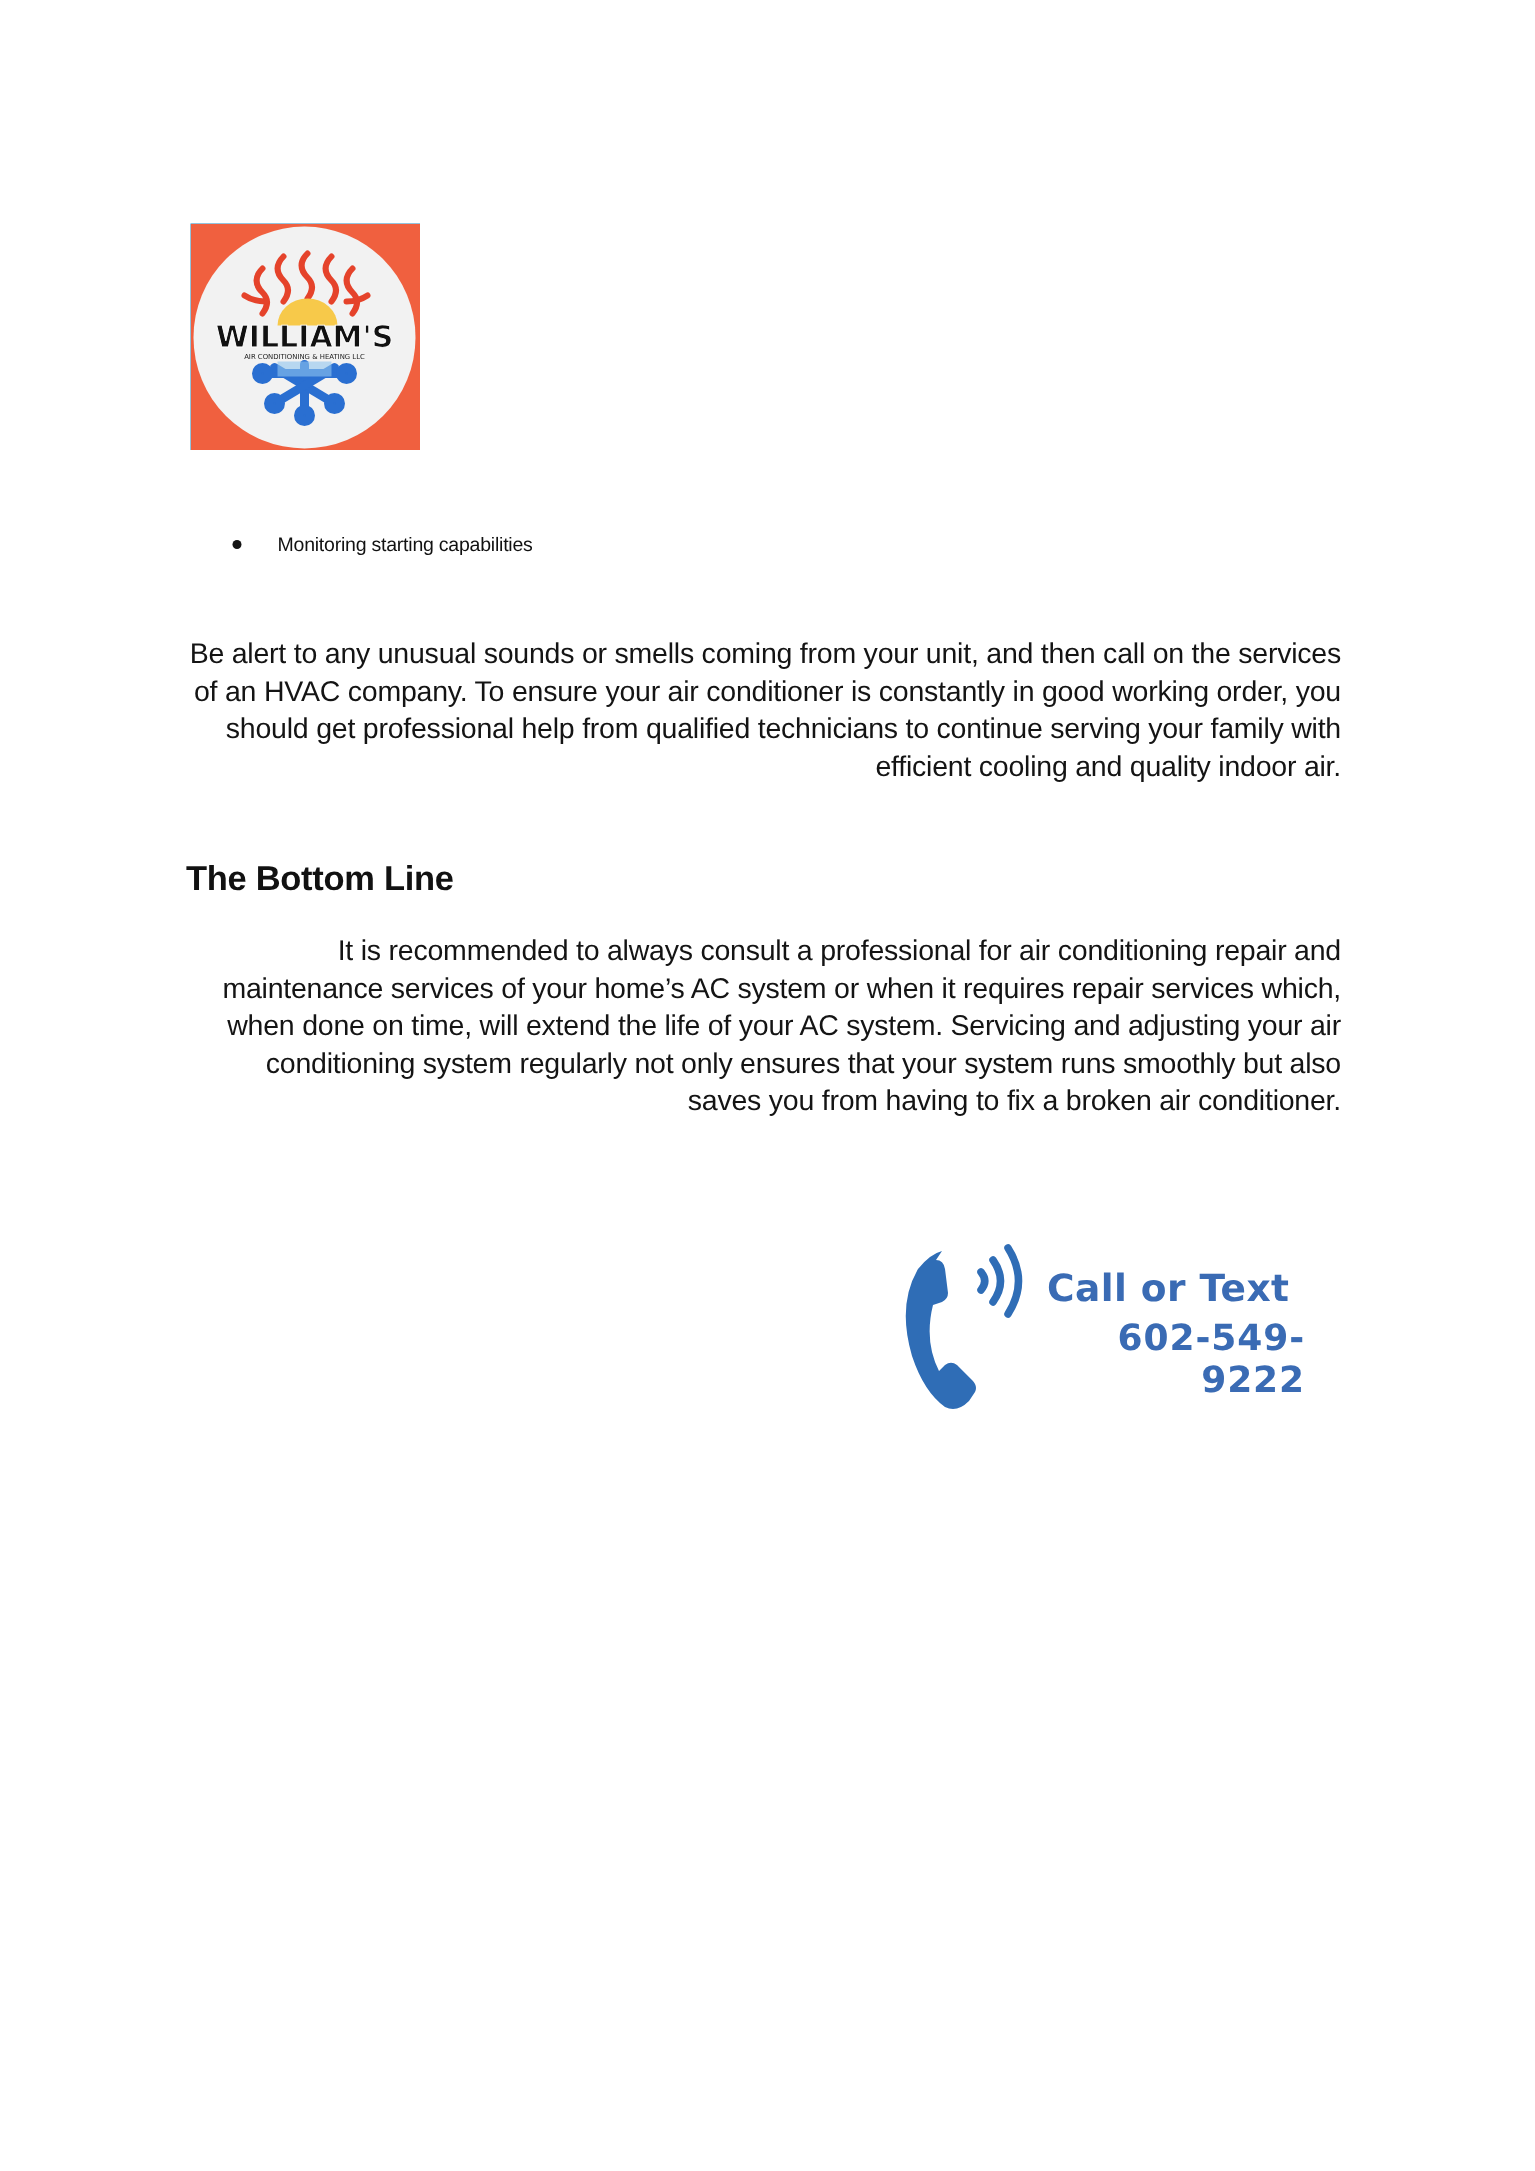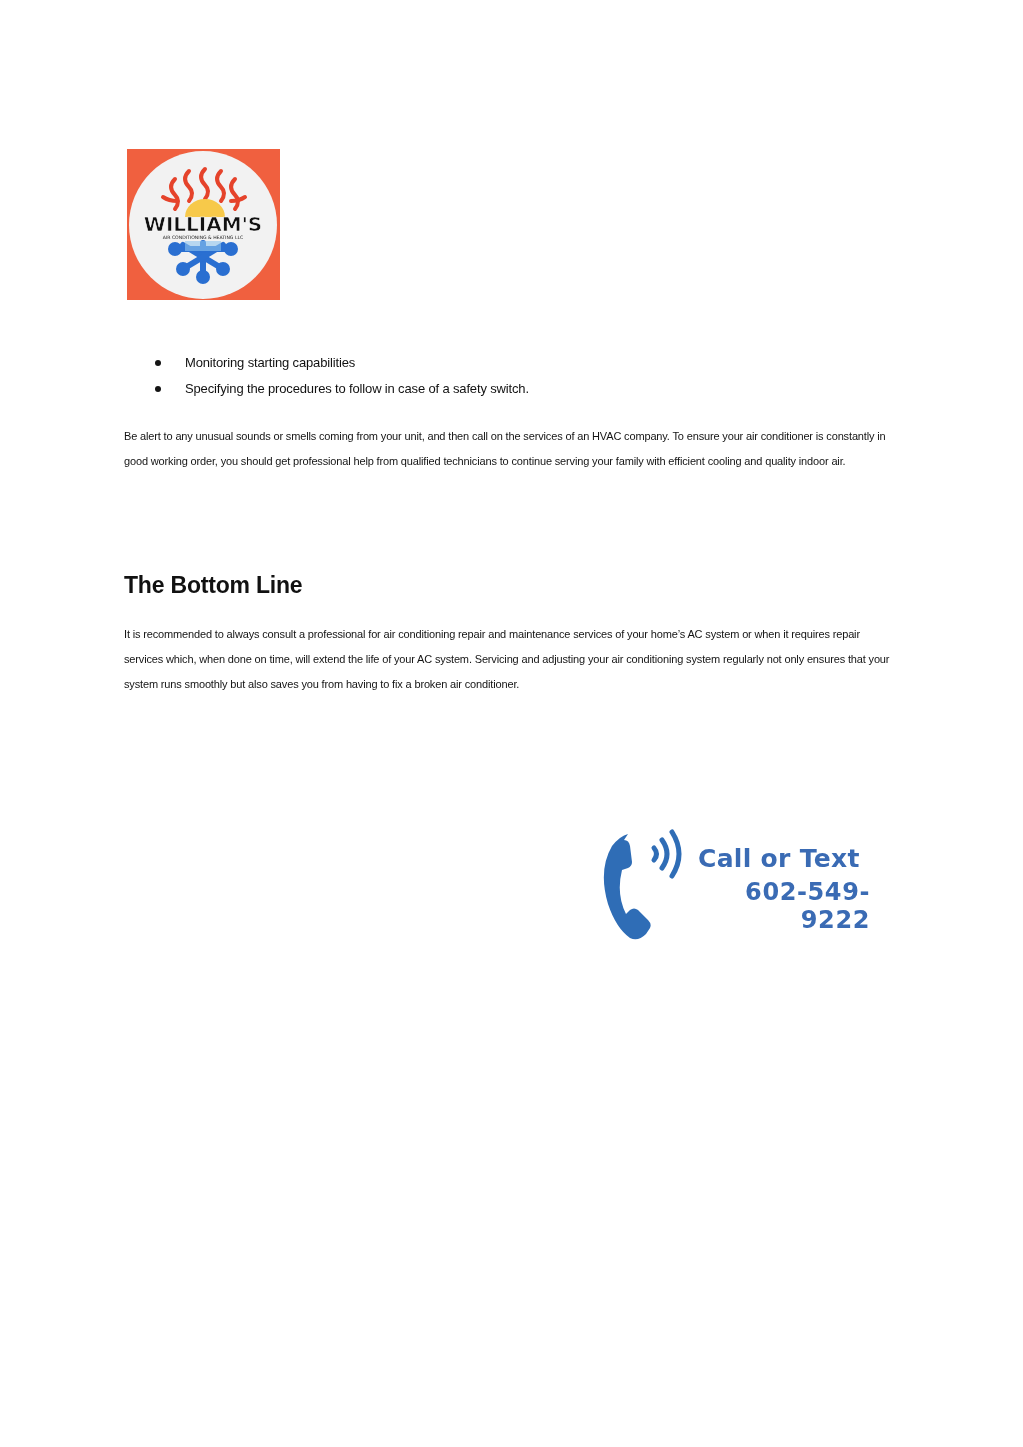--- a/index.html
+++ b/index.html
@@ -31,24 +31,25 @@
       background: #0ea5e9;
       overflow: hidden;
     }
     .logo svg { display: block; }
 
     
     .text {
       position: absolute;
       left: 124px;
       width: 770px;
-      font-size: 11px;
+      font-size: 19px;
       line-height: 25px;
       letter-spacing: -0.15px;
       color: #141414;
+      text-align: right;
     }
     .bullets {
       position: absolute;
       left: 124px;
       top: 350px;
       margin: 0;
       padding: 0;
       list-style: none;
       font-size: 13px;
       line-height: 25.5px;
@@ -145,24 +146,20 @@
       </g>
       <rect x="58" y="92" width="36" height="10" fill="#8fc4ee" opacity="0.6"></rect>
     </svg>
   </div>
 
   <ul class="bullets">
     <li>
       <span class="dot"></span>
       <span>Monitoring starting capabilities</span>
     </li>
-    <li>
-      <span class="dot"></span>
-      <span>Specifying the procedures to follow in case of a safety switch.</span>
-    </li>
   </ul>
 
   <div class="text para1">Be alert to any unusual sounds or smells coming from your unit, and then call on the services of an HVAC company. To ensure your air conditioner is constantly in good working order, you should get professional help from qualified technicians to continue serving your family with efficient cooling and quality indoor air.</div>
 
   <div class="heading">The Bottom Line</div>
 
   <div class="text para2">It is recommended to always consult a professional for air conditioning repair and maintenance services of your home’s AC system or when it requires repair services which, when done on time, will extend the life of your AC system. Servicing and adjusting your air conditioning system regularly not only ensures that your system runs smoothly but also saves you from having to fix a broken air conditioner.</div>
 
   <div class="cta">
     <svg class="phone" viewBox="0 0 90 118">

